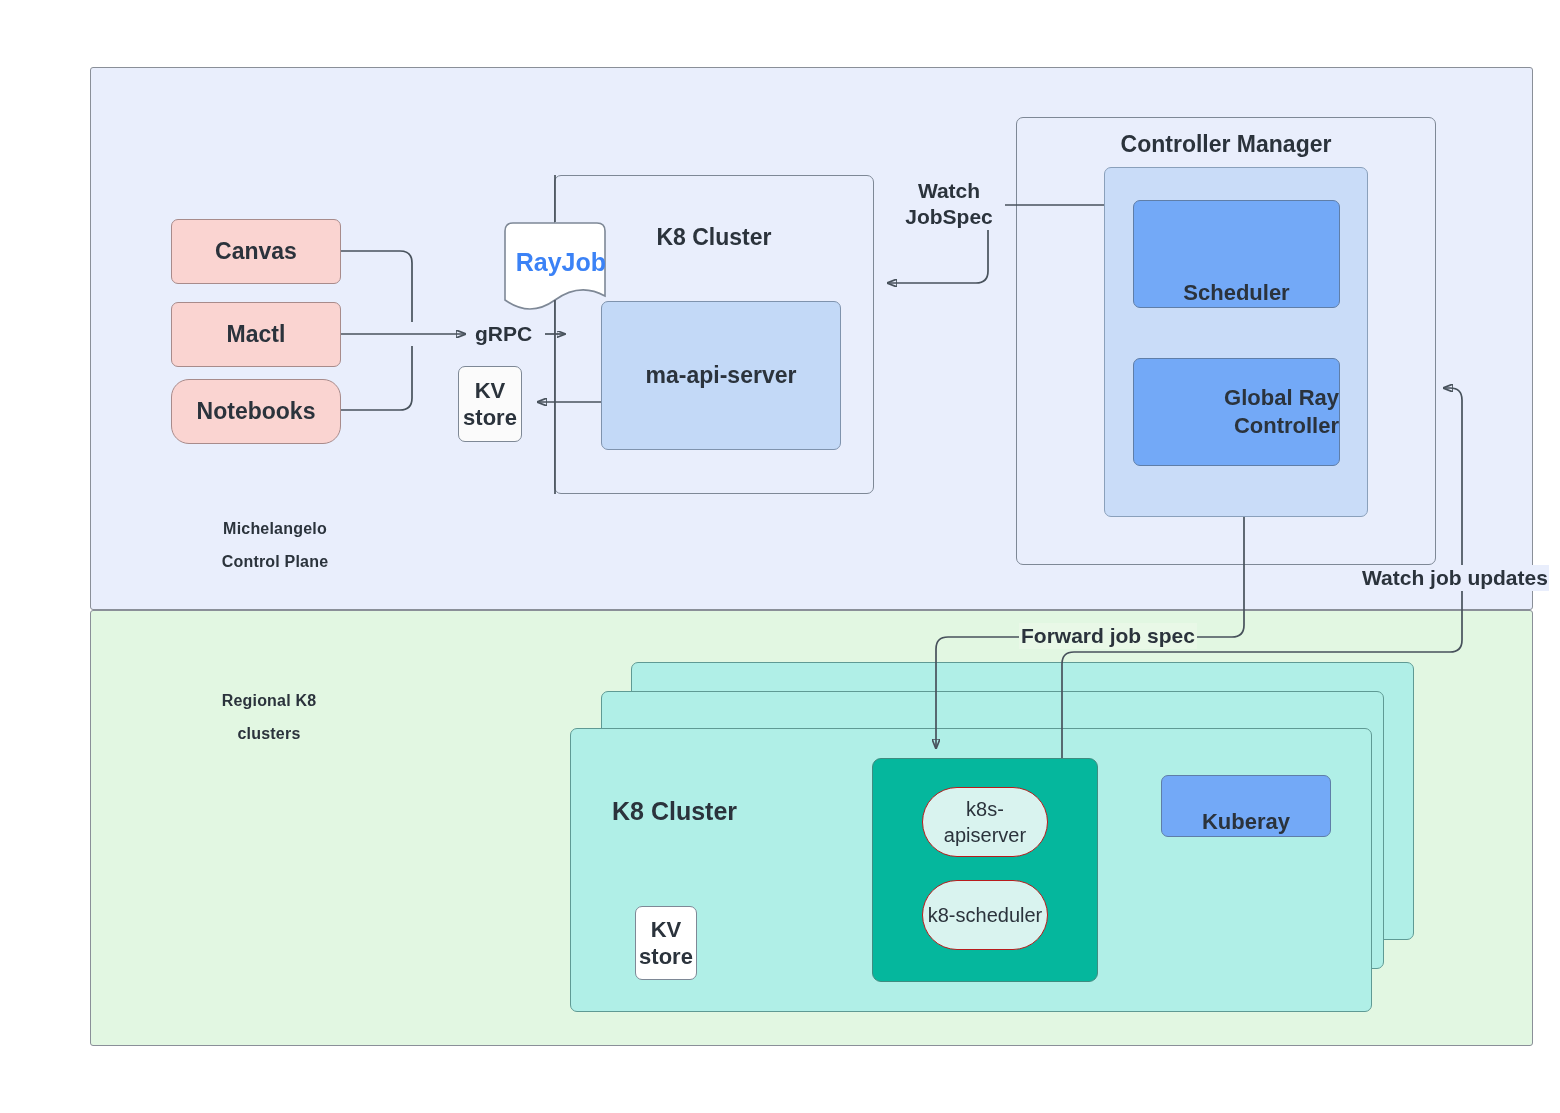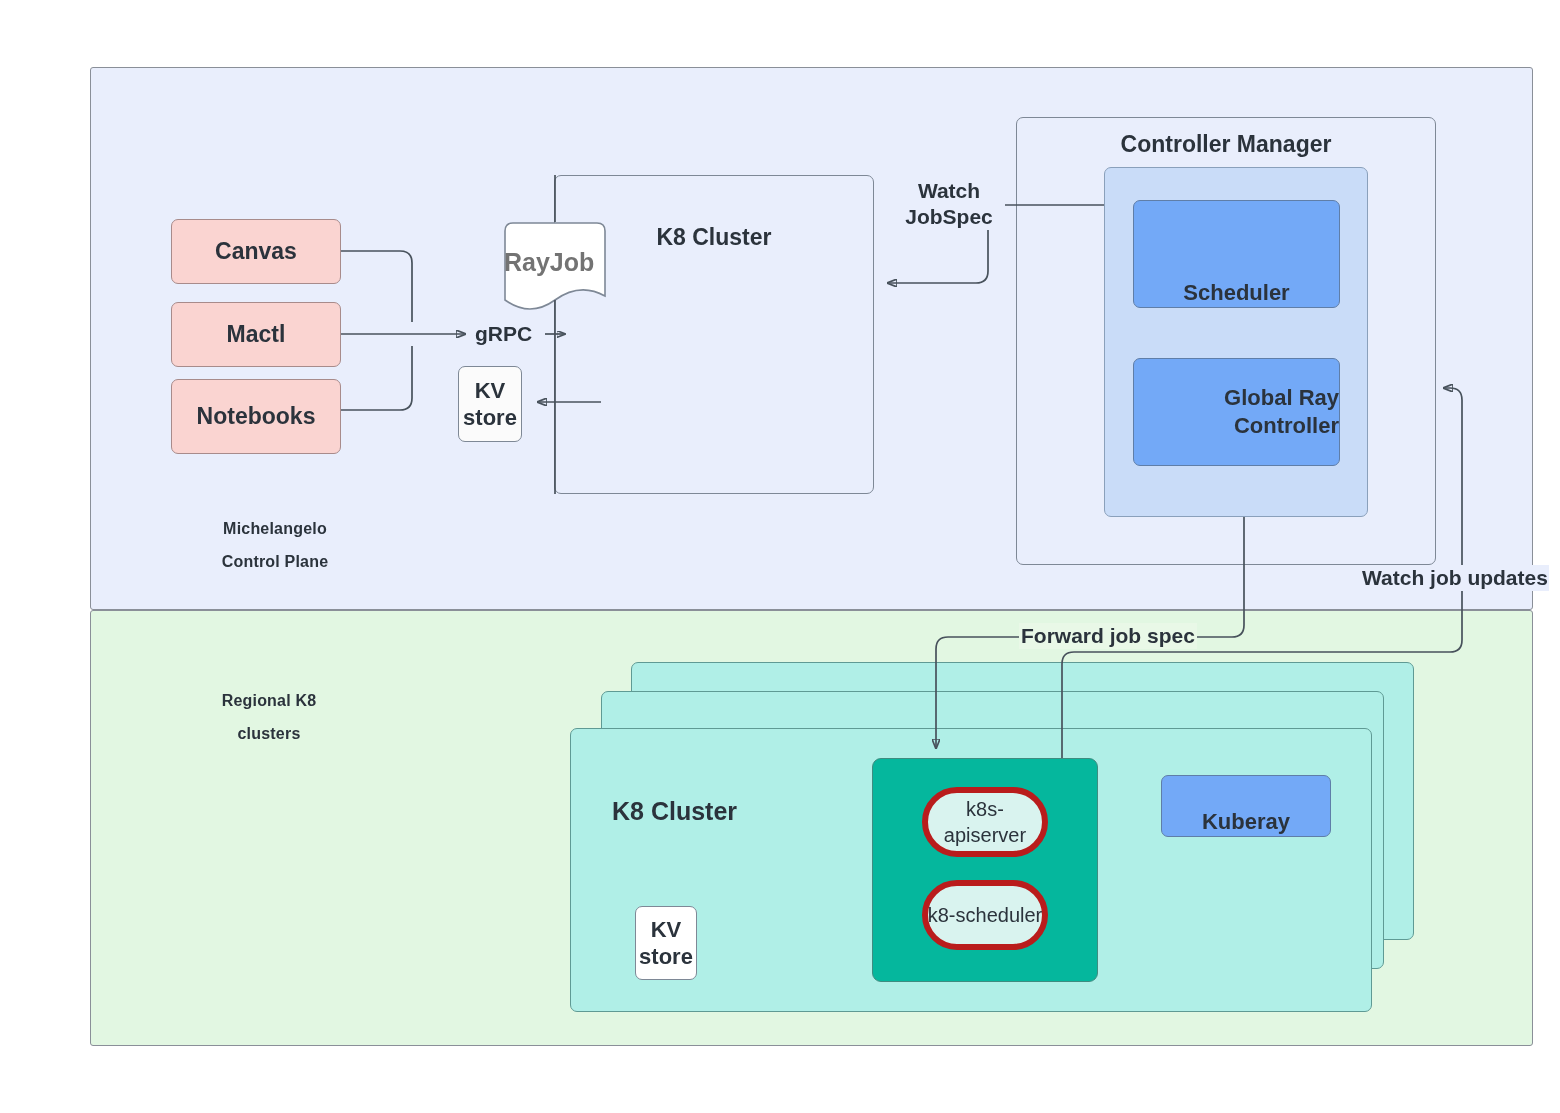--- a/index.html
+++ b/index.html
@@ -30,21 +30,21 @@
     display:flex;align-items:center;justify-content:center;
     text-align:center;font-weight:bold;color:#2b333c;
   }
   .node.pink{background:#fad4d1;border-color:#a88b8b;font-size:23px;}
   .node.blue-mid{background:#c3d9f7;border-color:#7f93ad;font-size:23px;}
   .node.blue-strong{background:#73a9f7;border-color:#5f7ea8;font-size:22px;line-height:28px;align-items:flex-end;}
   .node.blue-pale{background:#c9dcf8;border-color:#8aa0bb;}
   .node.white{background:#fbfbfb;border-color:#7e8896;font-size:22px;line-height:27px;}
   .node.teal-dark{background:#05b79d;border-color:#3f8c80;border-radius:9px;}
   .node.teal-light{background:#b0efe7;border-color:#5f9a94;border-radius:7px;}
-  .node.pill{background:#d9f3ef;border:6px solid #b91c1c;border-radius:46px;
+  .node.pill{background:#d9f3ef;border:1px solid #b91c1c;border-radius:46px;
              font-size:20px;line-height:26px;font-weight:normal;white-space:nowrap;}
 
   
   .frame{border:1px solid #7e8896;border-radius:7px;background:transparent;}
   .frame-title{
     position:absolute;left:0;right:16px;text-align:center;
     font-weight:bold;font-size:23px;color:#2b333c;
   }
 
   
@@ -53,22 +53,22 @@
     color:#2b333c;white-space:nowrap;text-align:center;
   }
   .edge-label.bg-blue{background:#e9eefc;padding:0 2px;}
   .edge-label.bg-green{background:#e9f8e7;padding:0 2px;}
 
   svg.wires{position:absolute;left:0;top:0;width:1560px;height:1113px;
             pointer-events:none;overflow:visible;}
   svg.wires path,svg.wires line{fill:none;stroke:#48525c;stroke-width:1.7px;}
   .doc-shape{position:absolute;}
   .doc-label{
-    position:absolute;left:0;right:0;top:26px;text-align:left;
-    font-weight:bold;font-size:25px;color:#737373;
+    position:absolute;left:0;right:0;top:26px;text-align:right;
+    font-weight:bold;font-size:25px;color:#3b82f6;
   }
 </style>
 </head>
 <body>
 
 <div id="stage">
 
   <div class="abs region-blue"></div>
 
   <div class="abs region-green"></div>
@@ -81,27 +81,30 @@
     <div>Regional K8</div>
     <div>clusters</div>
   </div>
 
   <div class="abs node pink" style="left:171px;top:219px;width:170px;height:65px;">
     <span>Canvas</span>
   </div>
   <div class="abs node pink" style="left:171px;top:302px;width:170px;height:65px;">
     <span>Mactl</span>
   </div>
-  <div class="abs node pink" style="left:171px;top:379px;width:170px;height:75px;">
+  <div class="abs node pink" style="left:171px;top:379px;width:170px;height:65px;border-radius:18px;">
     <span>Notebooks</span>
   </div>
 
   <div class="abs frame" style="left:554px;top:175px;width:320px;height:319px;"></div>
   <div class="abs frame-title" style="left:554px;top:224px;width:320px;">K8 Cluster</div>
 
+  <div class="abs node blue-mid" style="left:601px;top:301px;width:240px;height:149px;">
+    <span>ma-api-server</span>
+  </div>
 
   <div class="abs frame" style="left:1016px;top:117px;width:420px;height:448px;"></div>
   <div class="abs frame-title" style="left:1016px;top:131px;width:420px;">Controller Manager</div>
 
   <div class="abs node blue-pale" style="left:1104px;top:167px;width:264px;height:350px;"></div>
 
   <div class="abs node blue-strong" style="left:1133px;top:200px;width:207px;height:108px;">
     <span>Scheduler</span>
   </div>
 

